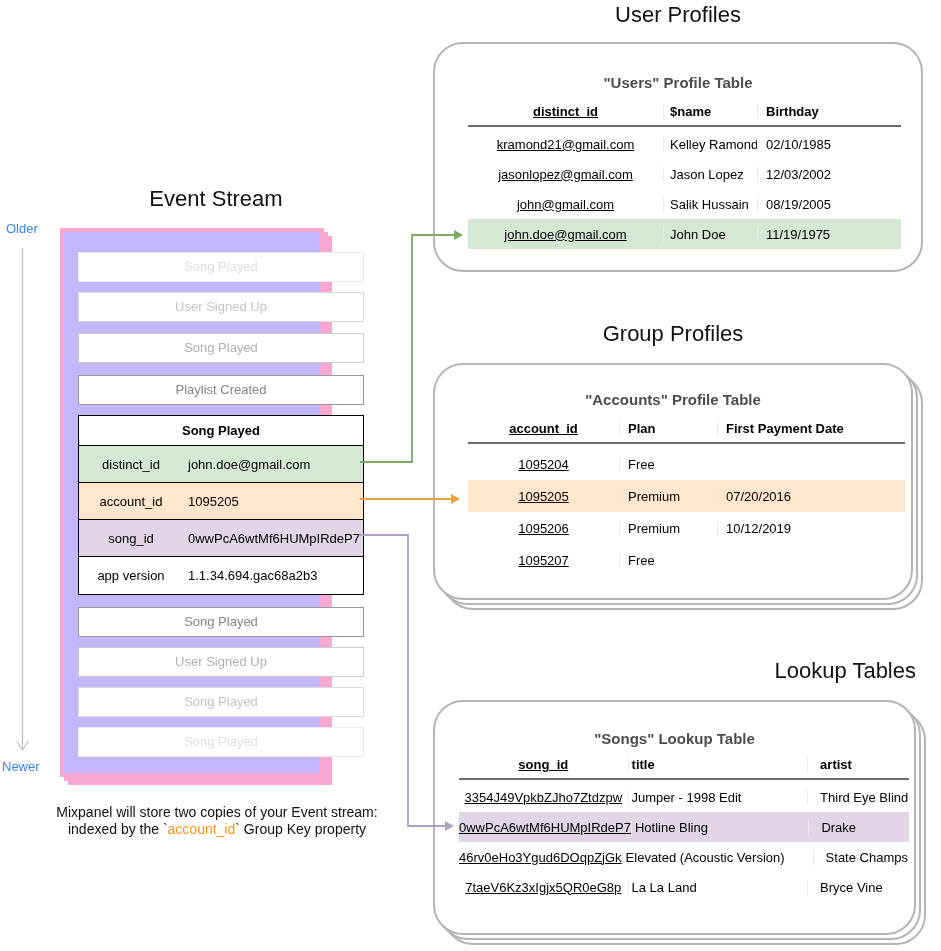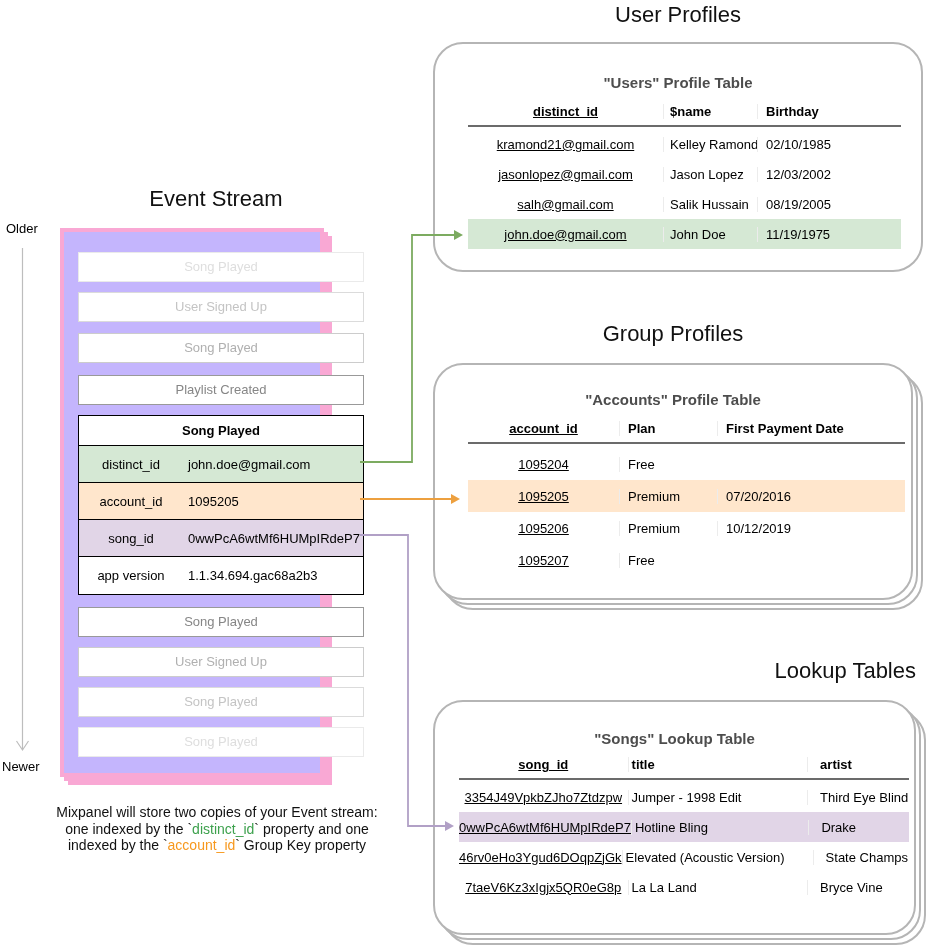--- a/index.html
+++ b/index.html
@@ -21,21 +21,21 @@
     font-size: 22px;
     color: #111;
     white-space: nowrap;
   }
   .t-event   { left: 60px;  top: 186px; width: 312px; }
   .t-users   { left: 433px; top: 2px;   width: 490px; }
   .t-groups  { left: 433px; top: 321px; width: 480px; }
   .t-lookup  { left: 433px; top: 658px; width: 483px; text-align: right; }
 
   
-  .tl-label { position: absolute; font-size: 13px; color: #000000; }
+  .tl-label { position: absolute; font-size: 13px; color: #3b82f6; }
   .older { left: 6px; top: 221px; }
   .newer { left: 2px; top: 759px; }
 
   
   .stream-ghost, .stream-box {
     position: absolute;
     width: 264px; height: 549px;
     background: #c4b5fd;
     border: 4px solid #f9a8d4;
   }
@@ -237,21 +237,21 @@
           <div class="cA"><span class="u">kramond21@gmail.com</span></div>
           <div class="cB">Kelley Ramond</div>
           <div class="cC">02/10/1985</div>
         </div>
         <div class="trow">
           <div class="cA"><span class="u">jasonlopez@gmail.com</span></div>
           <div class="cB">Jason Lopez</div>
           <div class="cC">12/03/2002</div>
         </div>
         <div class="trow">
-          <div class="cA"><span class="u">salh@gmail.com</span></div>
+          <div class="cA"><span class="u">john@gmail.com</span></div>
           <div class="cB">Salik Hussain</div>
           <div class="cC">08/19/2005</div>
         </div>
         <div class="trow hl-green">
           <div class="cA"><span class="u">john.doe@gmail.com</span></div>
           <div class="cB">John Doe</div>
           <div class="cC">11/19/1975</div>
         </div>
       </div>
     </div>
@@ -322,21 +322,20 @@
           <div class="cA"><span class="u">7taeV6Kz3xIgjx5QR0eG8p</span></div>
           <div class="cB">La La Land</div>
           <div class="cC">Bryce Vine</div>
         </div>
       </div>
     </div>
   </div>
 
   <div class="footnote">
     <div>Mixpanel will store two copies of your Event stream:</div>
-    <div><span>one indexed by the `</span><span class="kw-green">distinct_id</span><span>` property and one</span></div>
     <div><span>indexed by the `</span><span class="kw-orange">account_id</span><span>` Group Key property</span></div>
   </div>
 
   <svg class="overlay" width="941" height="951" viewBox="0 0 941 951">
     <g>
       <line x1="22.5" y1="248" x2="22.5" y2="749" stroke-width="1.2" fill="none" stroke="#bdbdbd"></line>
       <path d="M16.5 741 L22.5 750 L28.5 741" fill="none" stroke-width="1.2" stroke="#bdbdbd"></path>
     </g>
     <g>
       <path d="M360 462 H412 V235 H454" fill="none" stroke-width="1.8" stroke="#7cab60"></path>

